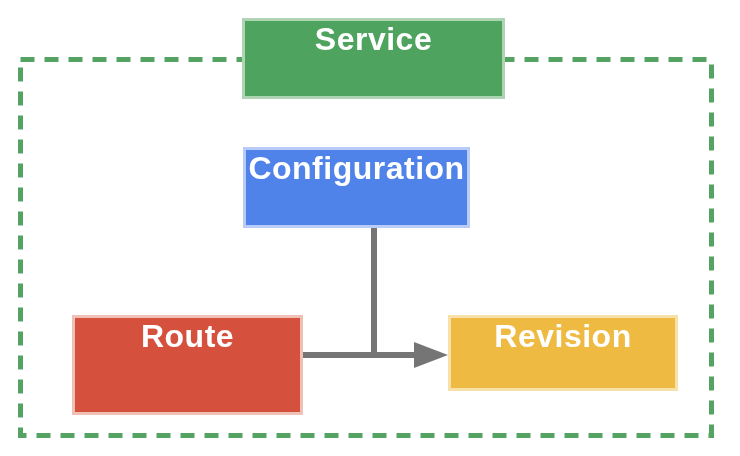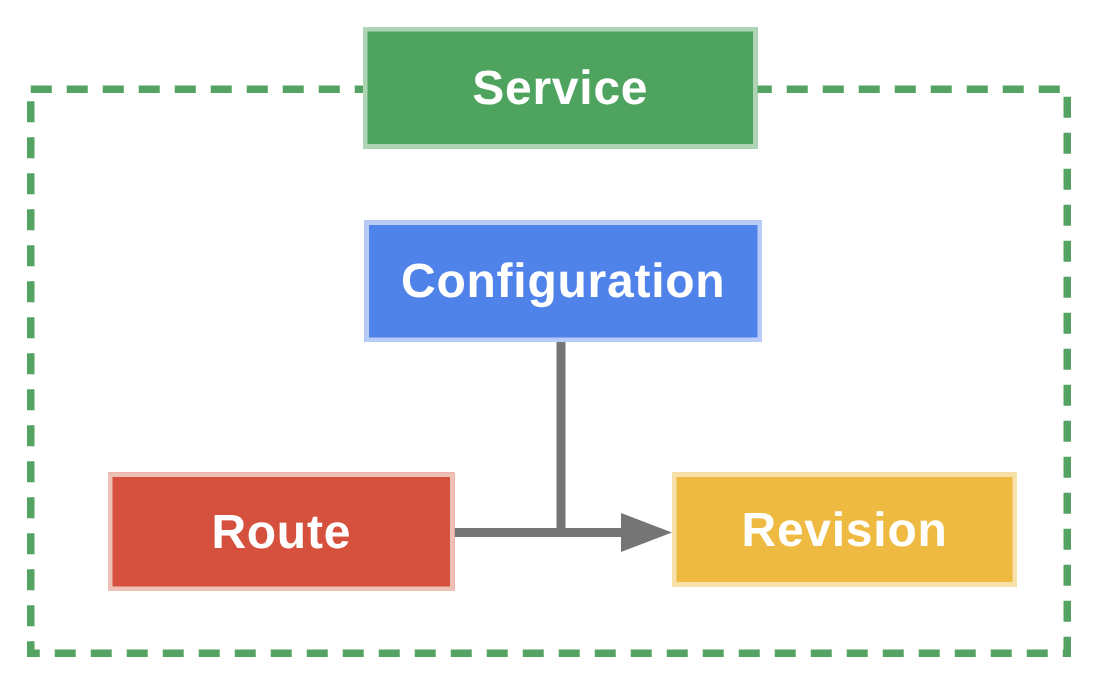--- a/index.html
+++ b/index.html
@@ -20,40 +20,39 @@
     left: 0;
     top: 0;
     width: 740px;
     height: 456px;
     z-index: 1;
   }
   .node {
     position: absolute;
     z-index: 2;
     display: flex;
-    align-items: center;
     justify-content: center;
     box-sizing: border-box;
     color: #ffffff;
     font-weight: bold;
     font-size: 32px;
     letter-spacing: 0.5px;
   }
   .node-service {
     left: 242px; top: 18px; width: 263px; height: 81px;
     background: #4ea45e;
     border: 3px solid #aed4b4;
   }
   .node-configuration {
-    left: 243px; top: 147px; width: 265px; height: 81px;
+    left: 243px; top: 147px; width: 227px; height: 81px;
     background: #5083ea;
     border: 3px solid #b9ccf7;
   }
   .node-route {
-    left: 72px; top: 315px; width: 231px; height: 79px;
+    left: 72px; top: 315px; width: 231px; height: 100px;
     background: #d6503e;
     border: 3px solid #eec0b6;
   }
   .node-revision {
     left: 448px; top: 315px; width: 230px; height: 76px;
     background: #efba41;
     border: 3px solid #f8e1a8;
   }
 </style>
 </head>

